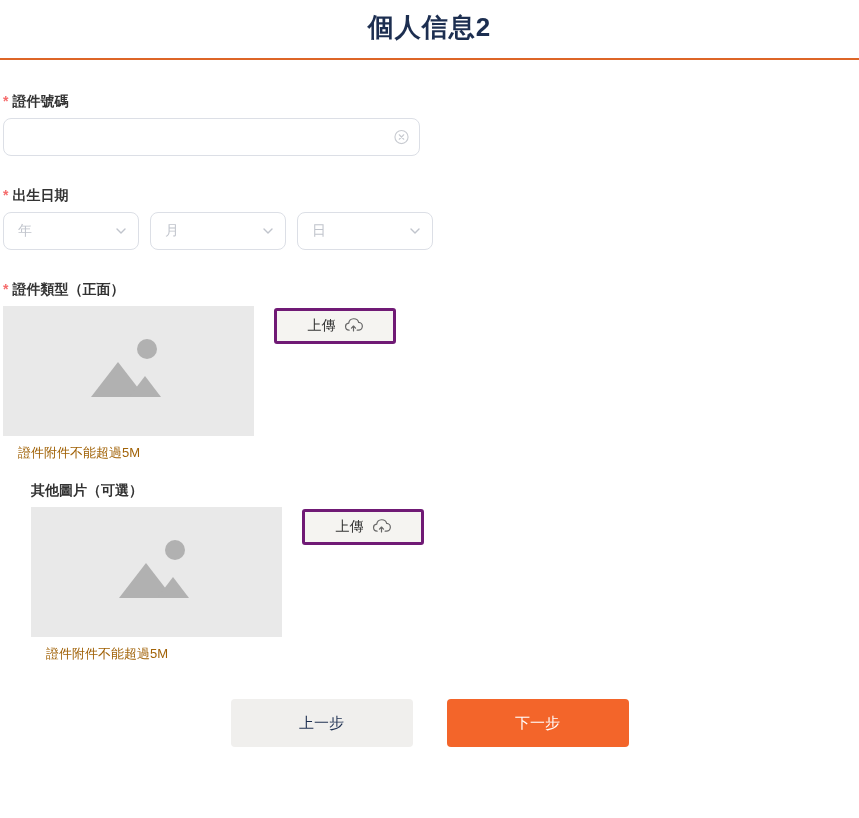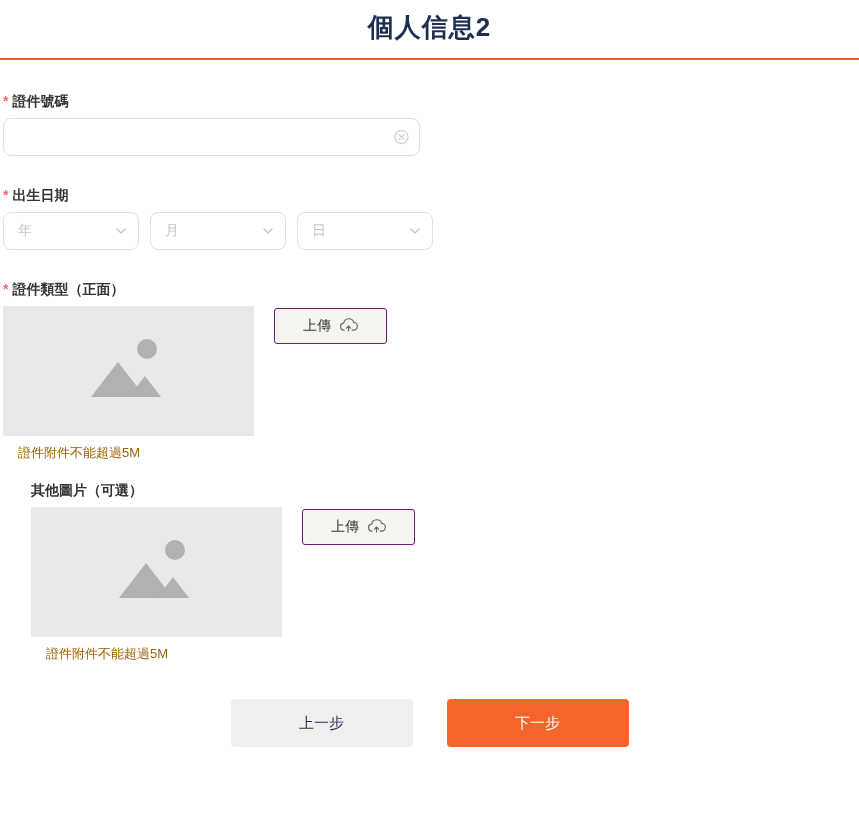--- a/index.html
+++ b/index.html
@@ -58,22 +58,22 @@
   .date-select { width: 136px; }
 
   
   .upload-row { display: flex; align-items: flex-start; margin-top: 4px; }
   .img-placeholder {
     width: 251px; height: 130px; background: #e9e9e9;
     display: flex; align-items: center; justify-content: center;
   }
   .upload-btn {
     margin-left: 20px; margin-top: 2px;
-    width: 113px; height: 36px;
-    background: #f5f4f1; border: 1px solid #701a75; border-radius: 3px;
+    width: 122px; height: 36px;
+    background: #f5f4f1; border: 3px solid #701a75; border-radius: 3px;
     display: flex; align-items: center; justify-content: center;
     gap: 8px; font-size: 14px; color: #333; cursor: pointer;
   }
   .upload-hint {
     font-size: 13px; color: #a16207; margin-top: 8px; padding-left: 15px;
   }
 
   
   .footer {
     display: flex; justify-content: center; gap: 34px; margin-top: 36px;

